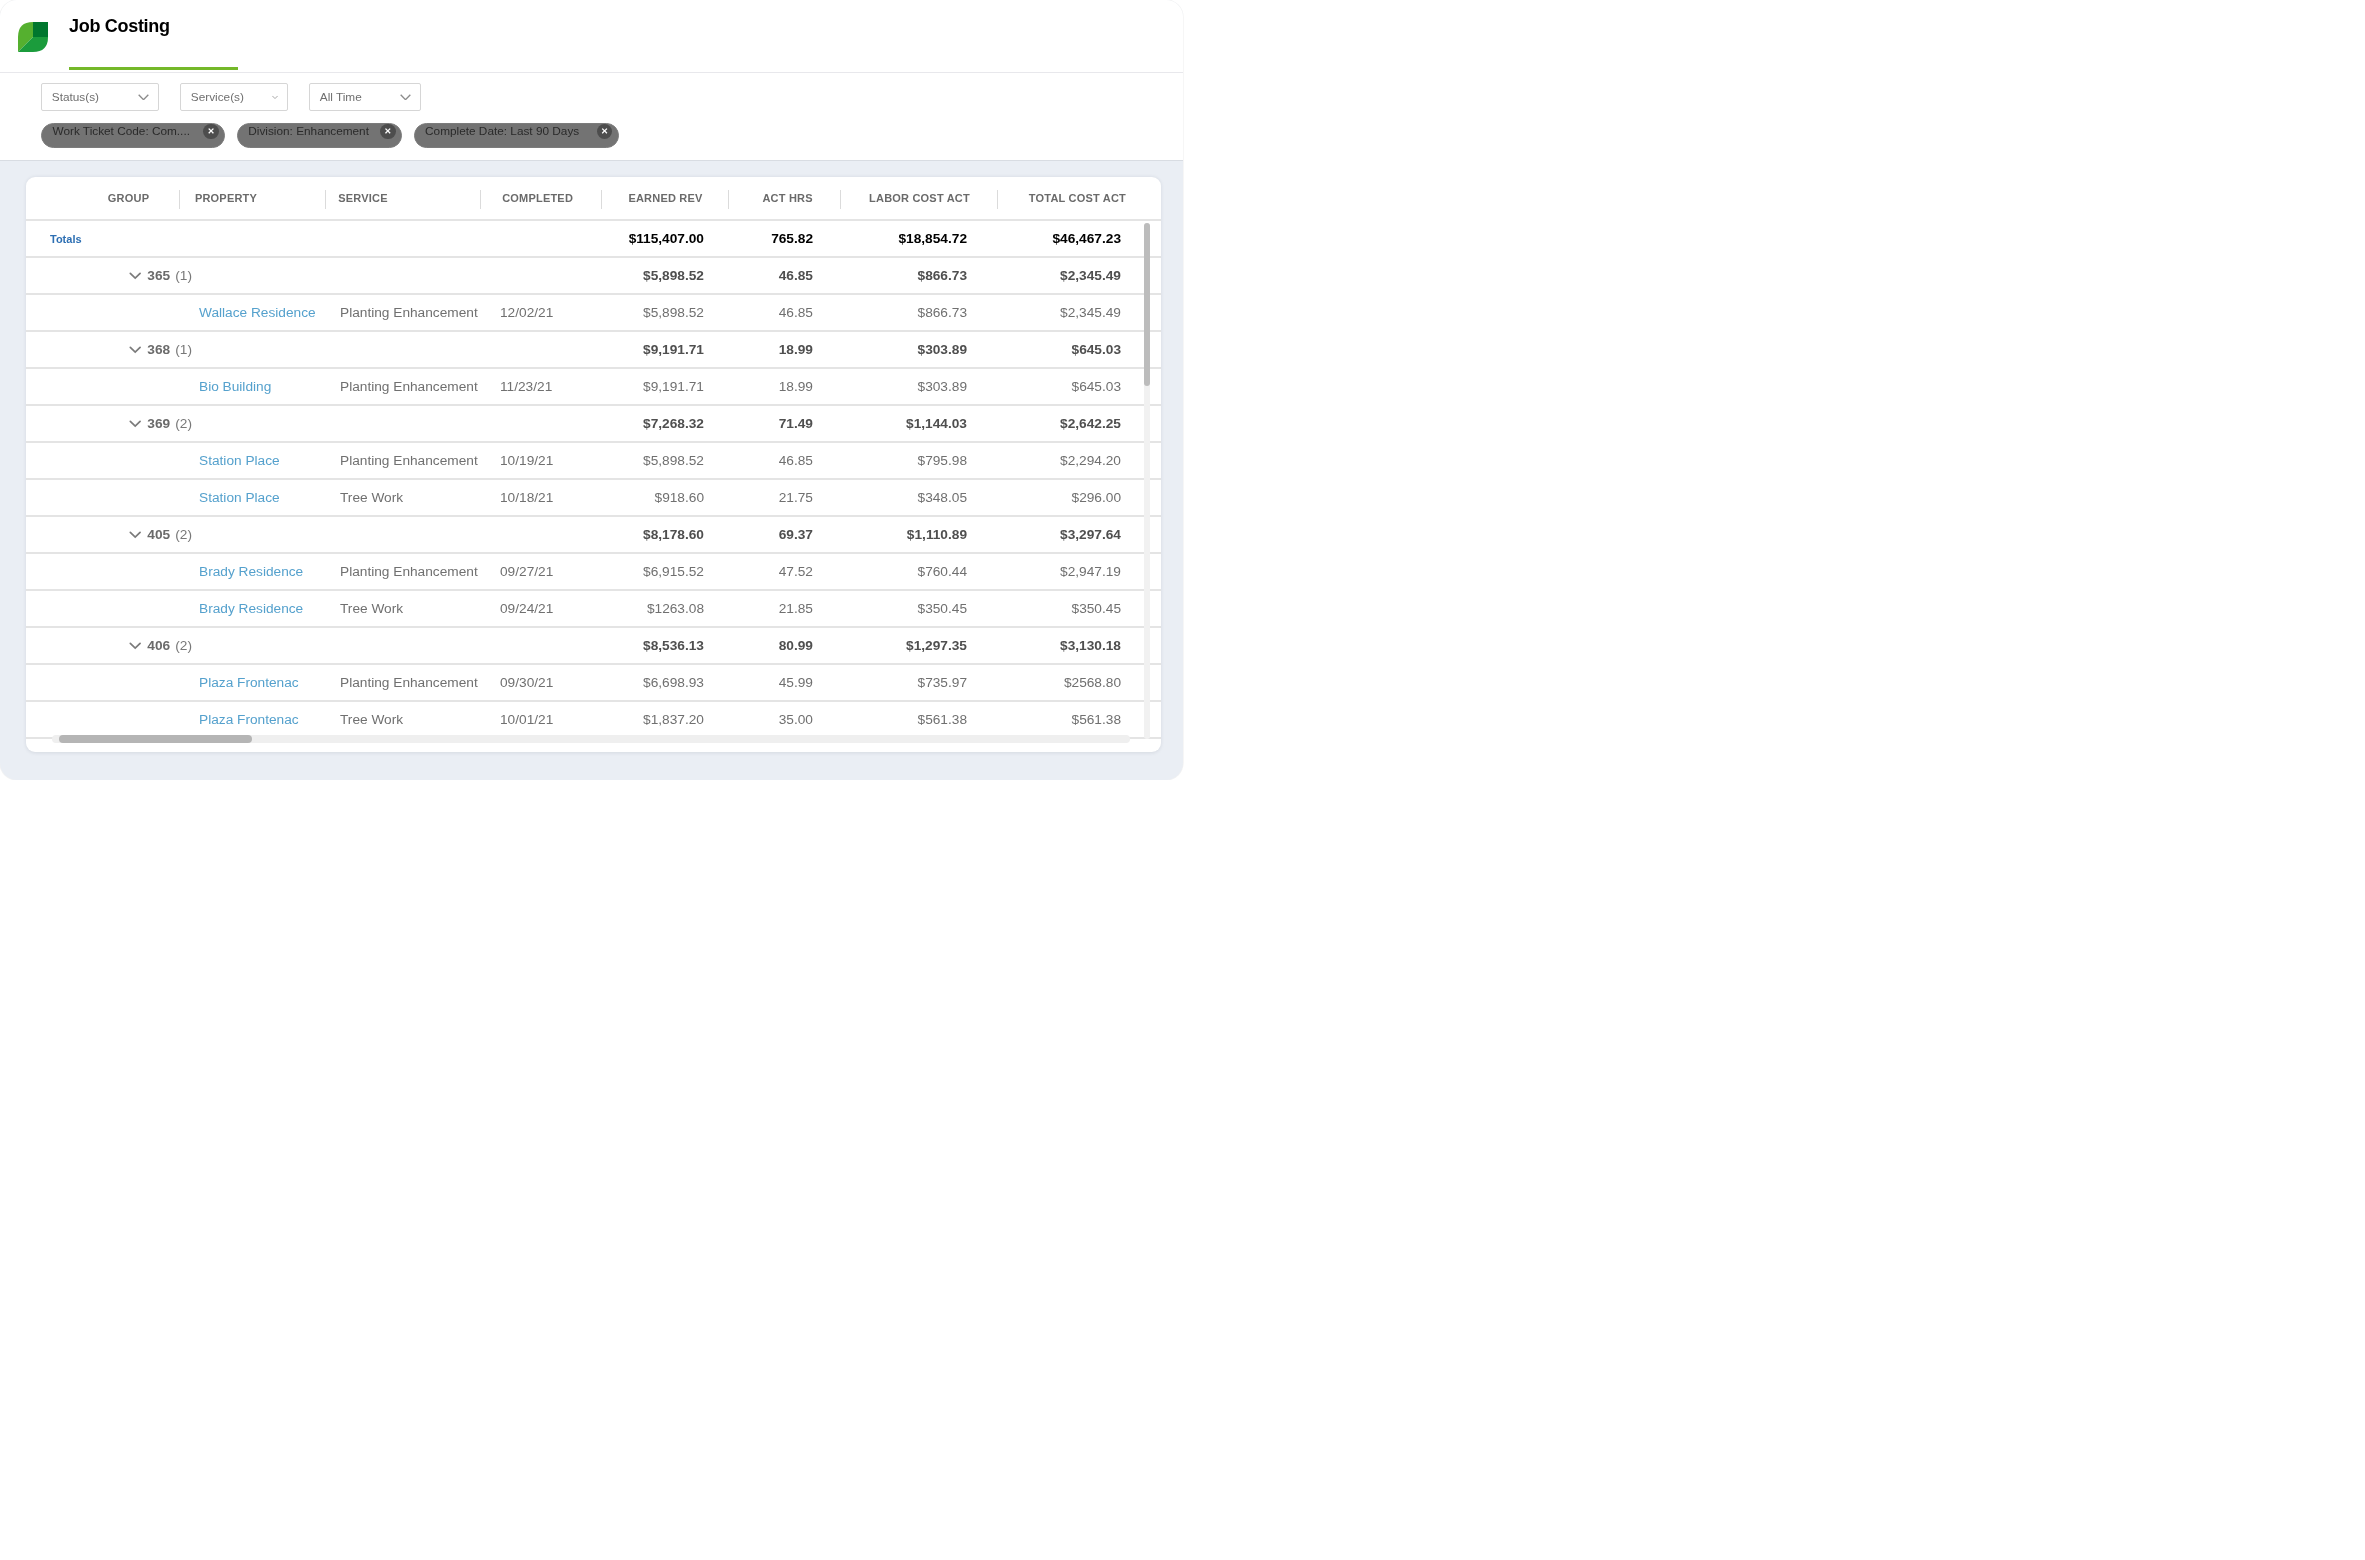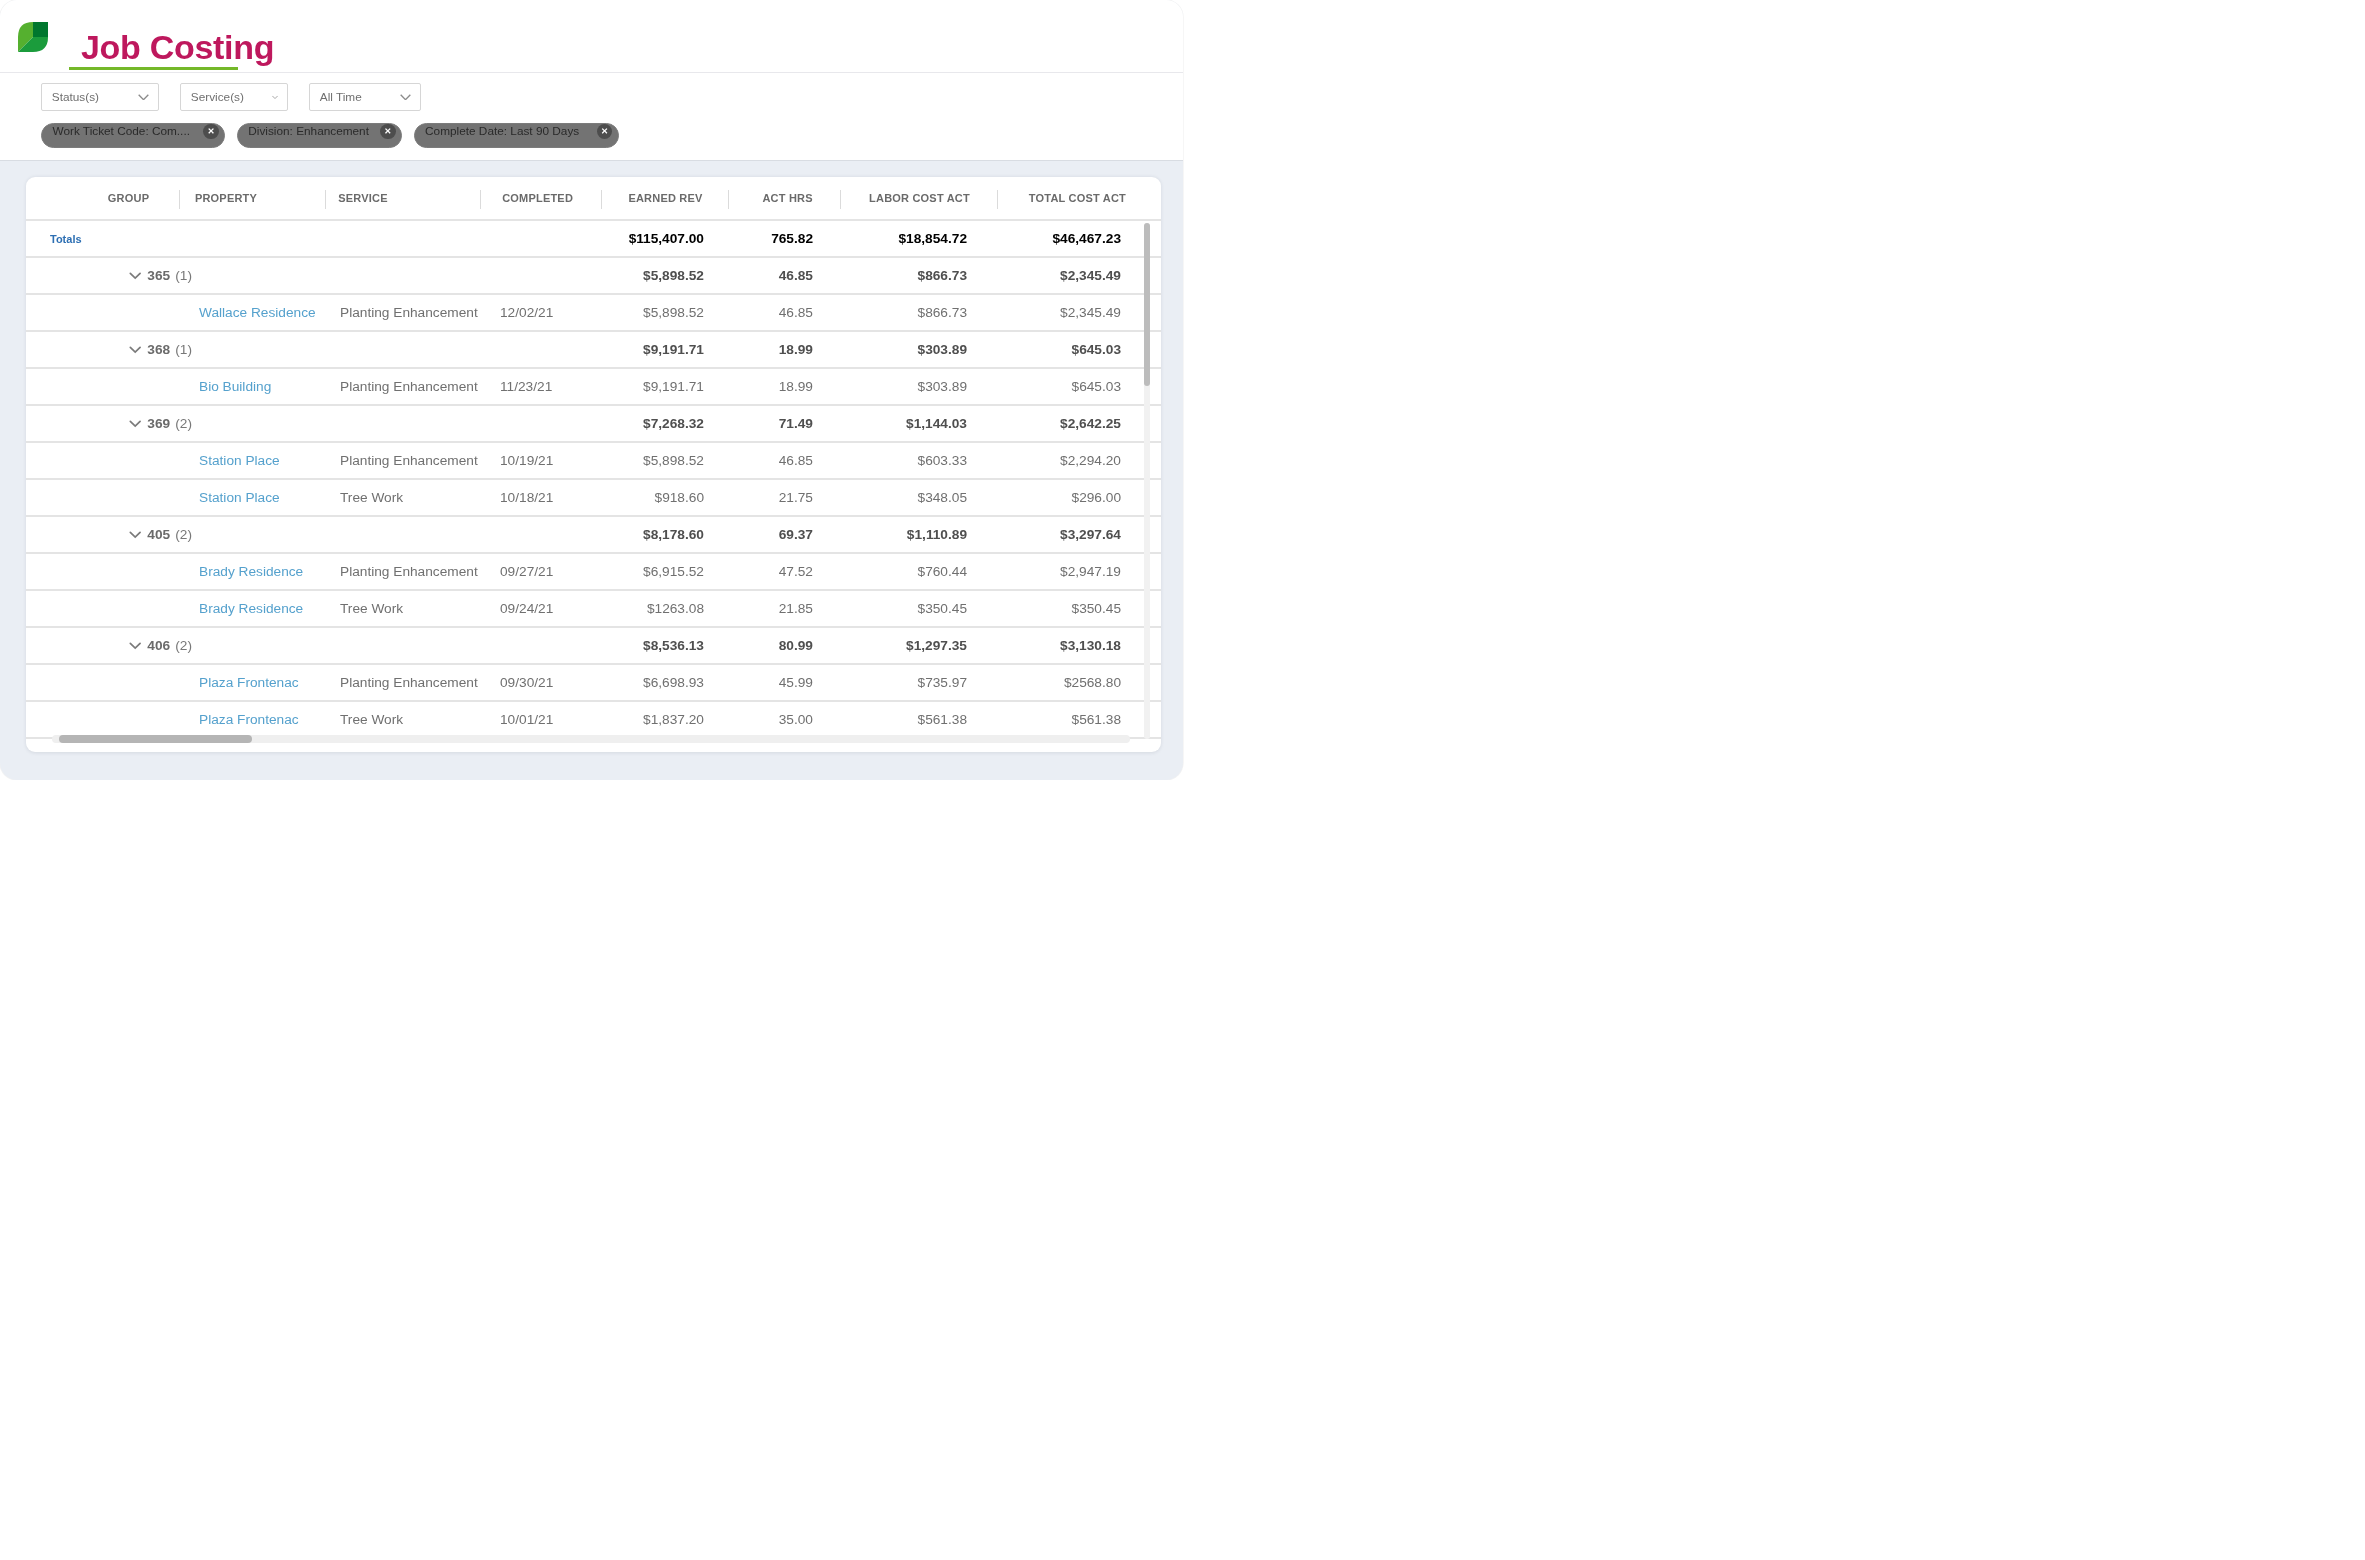--- a/index.html
+++ b/index.html
@@ -1,21 +1,21 @@
 <!DOCTYPE html>
 <html style="font-size:10.5px"><head>
 <meta charset="utf-8">
 <style>
   html,body{margin:0;padding:0;background:#ffffff;font-family:"Liberation Sans",sans-serif;}
   .window{width:1183px;height:780px;border-radius:17px;overflow:hidden;background:#EAEEF4;position:relative;box-shadow:0 0 0 0.7px rgba(0,0,0,0.05);}
 
   
   .app-header{height:73px;background:#fff;position:relative;border-bottom:1.3px solid #E8E8EC;display:flex;align-items:center;box-sizing:border-box;}
   .logo{position:absolute;left:18.3px;top:22px;width:30px;height:30px;}
-  .page-title{position:absolute;left:69px;top:15.7px;margin:12px;font-size:34px;font-weight:bold;color:#be185d;letter-spacing:-0.3px;}
+  .page-title{position:absolute;left:69px;top:15.7px;margin:0;font-size:18px;font-weight:bold;color:#000000;letter-spacing:-0.3px;}
   .title-underline{position:absolute;left:69px;bottom:2px;width:169px;height:3.3px;background:#74B829;}
 
   
   .filter-bar{background:#fff;border-bottom:1.3px solid #D8DCE2;padding:9.8px 0 0 41px;height:88px;box-sizing:border-box;}
   .dropdown-row{display:flex;gap:21px;}
   .dropdown{display:flex;align-items:center;justify-content:space-between;height:28px;background:#fff;border:1.3px solid #D6D6D6;border-radius:2px;padding:0 9.1px 0 9.8px;font-size:11.8px;color:#6F6F6F;box-sizing:border-box;cursor:pointer;gap:28px;}
   .dd1{width:118px}.dd2{width:108px}.dd3{width:112px}
   .dd-chev{width:11px;height:6.5px;}
   .chip-row{display:flex;gap:11.8px;margin-top:11.8px;}
   .chip{display:flex;justify-content:space-between;height:25.5px;background:#737373;border:1.3px solid #7C7C7C;border-radius:13px;padding:0 5.2px 0 10.5px;box-sizing:border-box;font-size:11.8px;color:#2A2A2A;white-space:nowrap;cursor:default;}
@@ -209,21 +209,21 @@
         <div class="num cell-total">$2,642.25</div>
       </div>
 
       <div class="grid trow">
         <div></div>
         <div class="cell-prop"><a class="link">Station Place</a></div>
         <div class="cell-svc svc">Planting Enhancement</div>
         <div class="cell-date date">10/19/21</div>
         <div class="num cell-rev">$5,898.52</div>
         <div class="num cell-hrs">46.85</div>
-        <div class="num cell-labor">$603.33</div>
+        <div class="num cell-labor">$795.98</div>
         <div class="num cell-total">$2,294.20</div>
       </div>
 
       <div class="grid trow">
         <div></div>
         <div class="cell-prop"><a class="link">Station Place</a></div>
         <div class="cell-svc svc">Tree Work</div>
         <div class="cell-date date">10/18/21</div>
         <div class="num cell-rev">$918.60</div>
         <div class="num cell-hrs">21.75</div>

